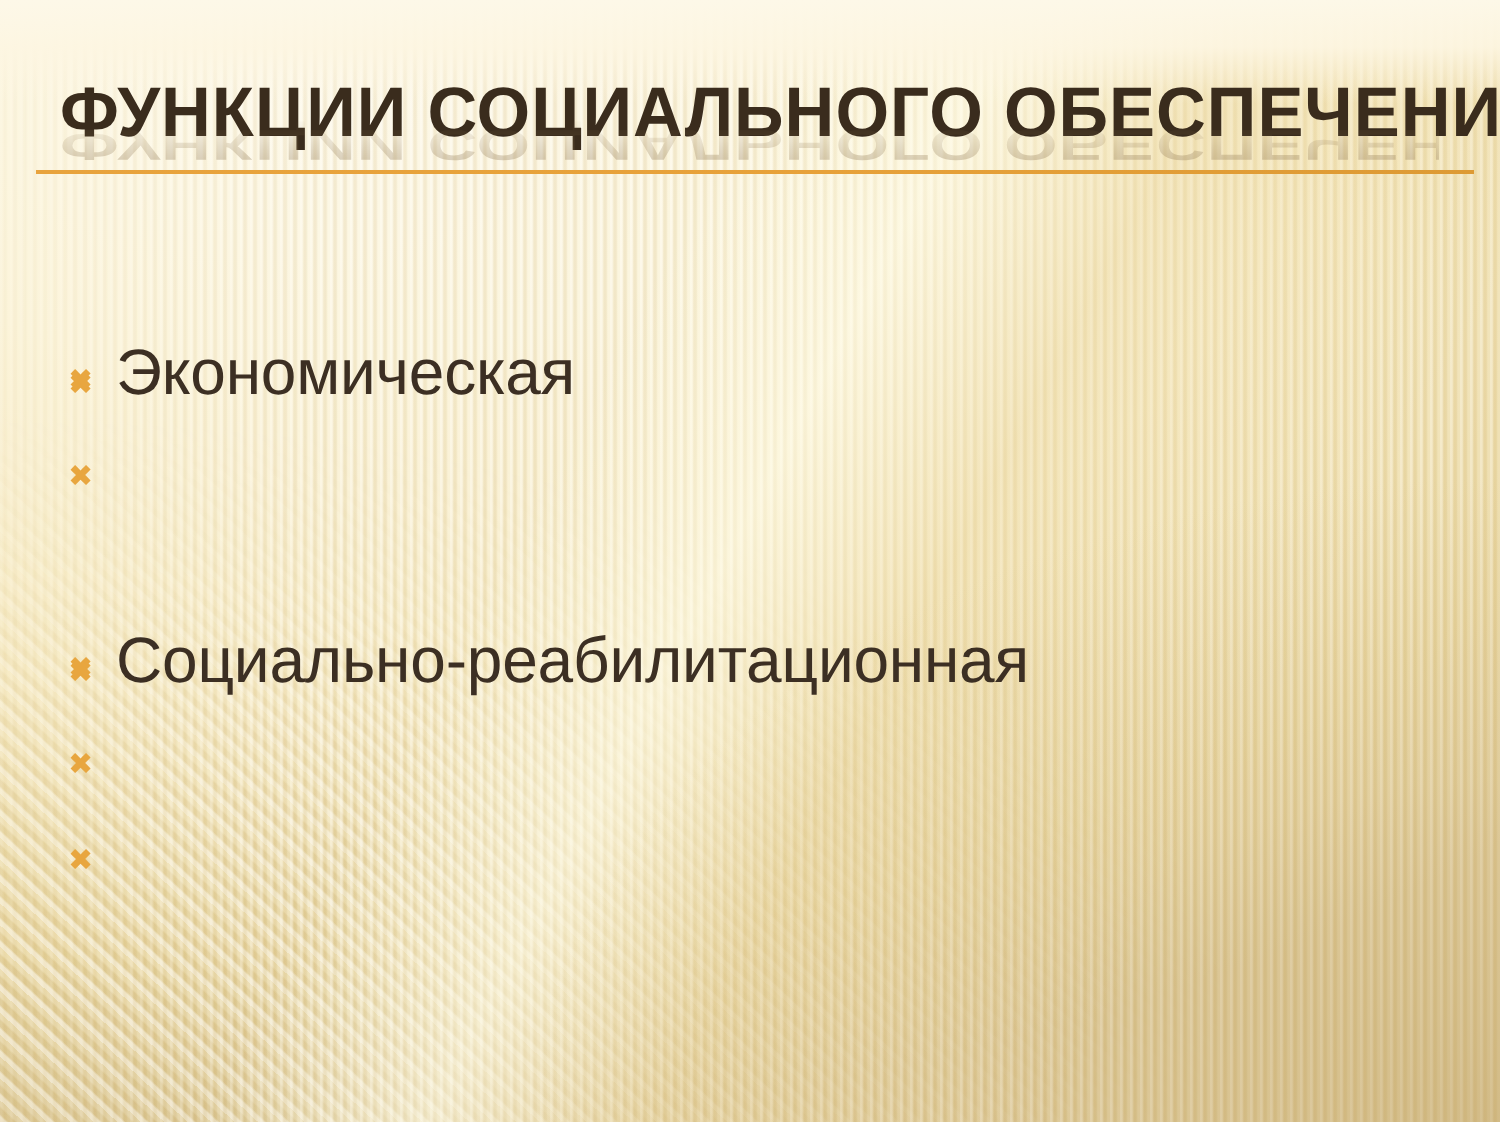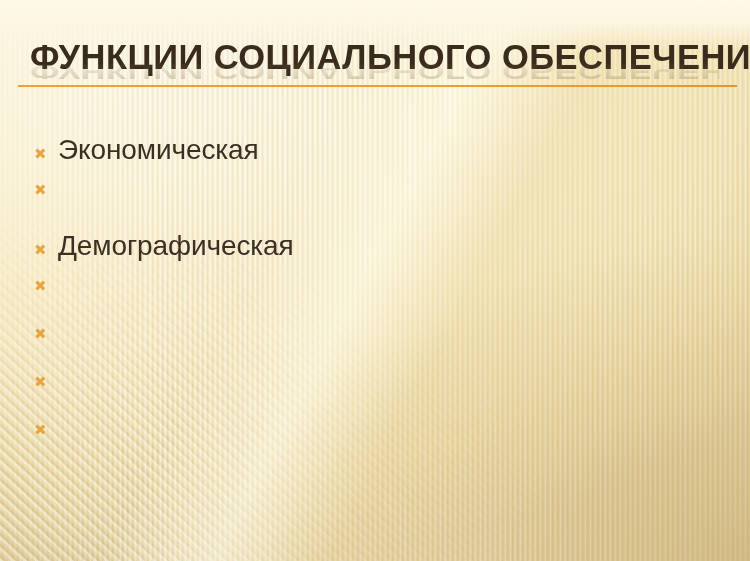--- a/index.html
+++ b/index.html
@@ -170,25 +170,26 @@
     font-family: "DejaVu Sans", sans-serif;
     font-size: 15px;
     line-height: 1;
     font-weight: bold;
     color: #e8a63f;
     text-align: left;
   }
   .bullet-text {
     flex: 1 1 auto;
     font-family: "Liberation Sans", sans-serif;
-    font-size: 28px;
+    font-size: 32px;
     line-height: 30px;
     color: #3c2f23;
     white-space: nowrap;
     letter-spacing: -0.1px;
+    margin-top: 36px;
   }
 </style>
 </head>
 <body>
 
 <div class="slide">
 
   <div class="bg-base"></div>
   <div class="bg-dstripes"></div>
   <div class="bg-vstripes"></div>
@@ -205,24 +206,24 @@
   <ul class="bullet-list">
     <li class="bullet-item">
       <span class="bullet-mark">✖</span>
       <span class="bullet-text">Экономическая</span>
     </li>
     <li class="bullet-item">
       <span class="bullet-mark">✖</span>
     </li>
     <li class="bullet-item">
       <span class="bullet-mark">✖</span>
-      <span class="bullet-text">Демографическая</span>
-    </li>
-    <li class="bullet-item">
-      <span class="bullet-mark">✖</span>
+    </li>
+    <li class="bullet-item">
+      <span class="bullet-mark">✖</span>
+      <span class="bullet-text">Социально-реабилитационная</span>
     </li>
     <li class="bullet-item">
       <span class="bullet-mark">✖</span>
     </li>
     <li class="bullet-item">
       <span class="bullet-mark">✖</span>
     </li>
     <li class="bullet-item">
       <span class="bullet-mark">✖</span>
     </li>

